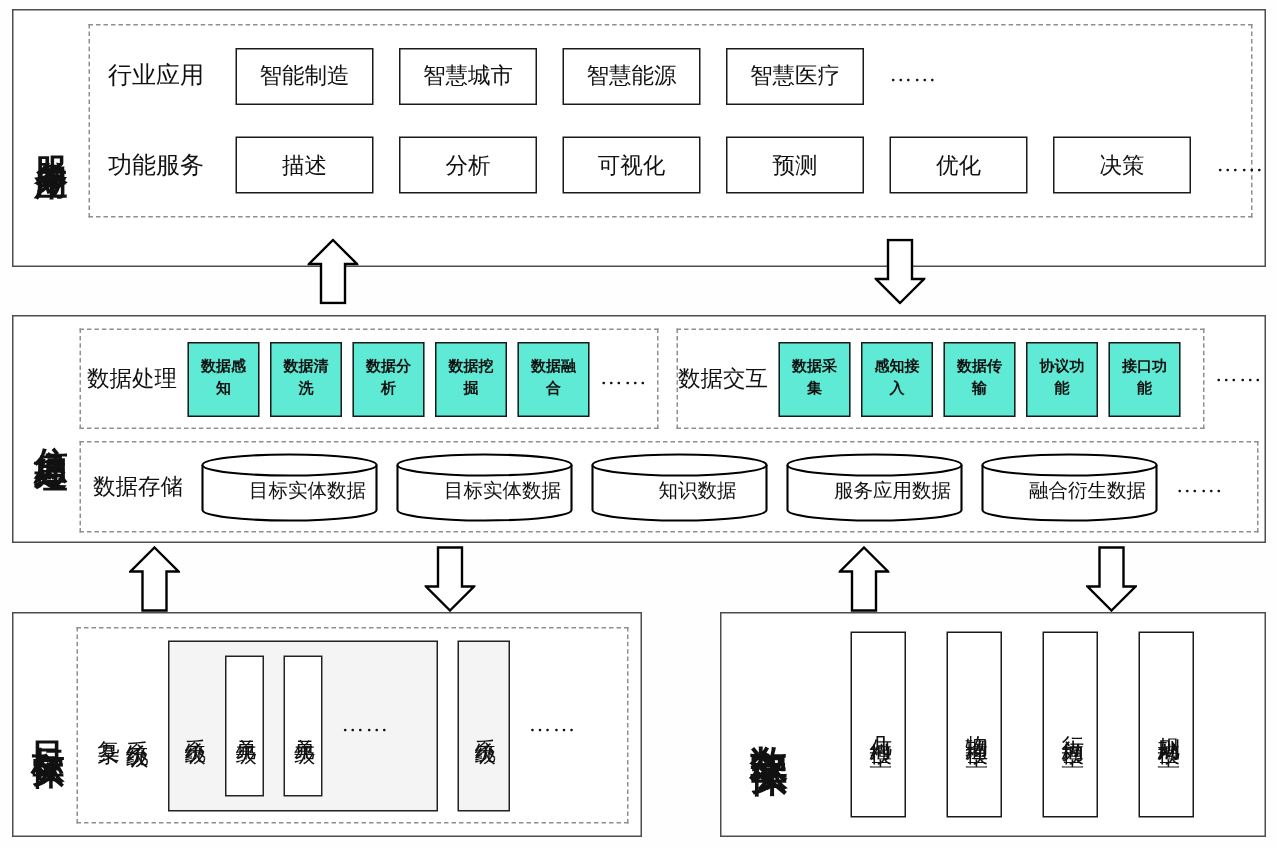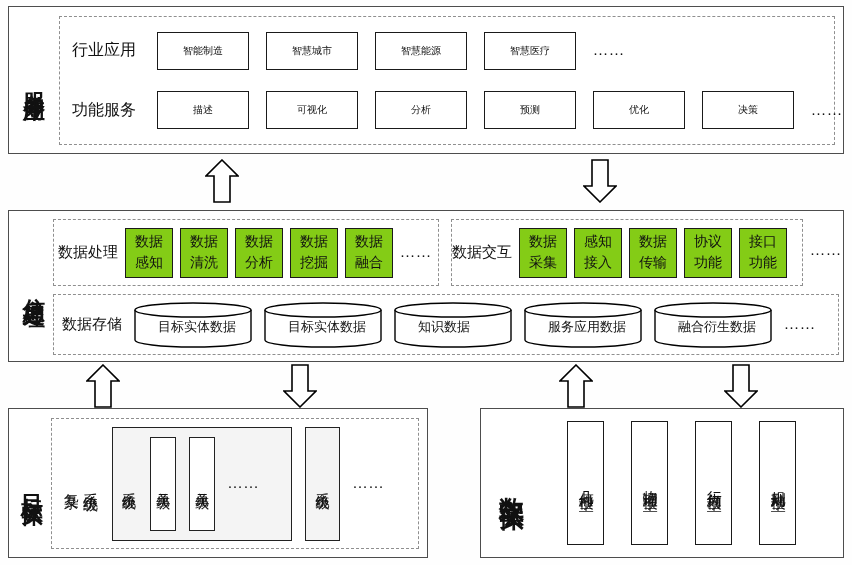--- a/index.html
+++ b/index.html
@@ -2,21 +2,21 @@
 <html><head>
 <meta charset="utf-8">
 <style>
   html,body { margin:0; padding:0; background:#fff; }
   .diagram {
     position:relative; width:852px; height:565px; background:#fefefe;
     font-family:"Liberation Serif","DejaVu Serif",serif; color:#111;
     overflow:hidden;
   }
   .section { position:absolute; border:1px solid #4d4d4d; background:#fff; box-sizing:border-box; }
-  .sec-service { left:8px; top:6px;   width:836px; height:148px; }
+  .sec-service { left:8px; top:6px;   width:836px; height:172px; }
   .sec-info    { left:8px; top:210px; width:836px; height:152px; }
   .sec-target  { left:8px; top:408px; width:420px; height:150px; }
   .sec-digital { left:480px; top:408px; width:364px; height:150px; }
 
   .vlabel {
     position:absolute; top:50%; transform:translateY(-50%);
     writing-mode:vertical-rl; text-orientation:upright;
     font-weight:bold; font-size:22px; letter-spacing:3px; line-height:1;
   }
   .sec-service .vlabel, .sec-info .vlabel { left:14px; }
@@ -24,35 +24,35 @@
   .sec-digital .vlabel { left:18px; font-size:25px; }
 
   .dashed { position:absolute; border:1px dashed #8f8f8f; box-sizing:border-box; background:transparent; }
 
   
   .service-dash { left:50px; top:9px; width:776px; height:129px;
     display:flex; flex-direction:column; justify-content:space-around; padding:4px 8px; }
   .srow { display:flex; align-items:center; gap:17px; }
   .rowlabel { font-size:16px; width:72px; text-align:center; flex:0 0 auto; }
   .wbox { width:92px; height:38px; border:1.5px solid #1a1a1a; background:#fff;
-    display:flex; align-items:center; justify-content:center; font-size:10px; flex:0 0 auto; box-sizing:border-box; }
+    display:flex; align-items:center; justify-content:center; font-size:15px; flex:0 0 auto; box-sizing:border-box; }
   .dots { font-size:15px; letter-spacing:1px; white-space:nowrap; }
 
   
   .proc-dash  { left:44px;  top:8px;  width:386px; height:67px; display:flex; align-items:center; gap:7px; padding:0 4px; }
   .inter-dash { left:442px; top:8px;  width:352px; height:67px; display:flex; align-items:center; gap:7px; padding:0 0; }
   .grouplabel { font-size:15px; flex:0 0 auto; }
-  .sbox { width:36px; height:44px; padding:2px 5px; border:1.4px solid #1a1a1a; background:#84cc16;
-    font-size:14px; line-height:1.45; text-align:center; word-break:break-all;
-    display:flex; align-items:center; justify-content:center; flex:0 0 auto; box-sizing:content-box; }
+  .sbox { width:36px; height:44px; padding:2px 5px; border:1.4px solid #1a1a1a; background:#5eead4;
+    font-size:10px; line-height:1.45; text-align:center; word-break:break-all;
+    display:flex; align-items:center; justify-content:center; flex:0 0 auto; box-sizing:content-box;font-weight:bold; }
   .inter-dots { position:absolute; left:801px; top:31px; }
   .store-dash { left:44px; top:83px; width:786px; height:61px; display:flex; align-items:center; gap:12px; padding:0 8px; }
   .cylinder { position:relative; width:118px; height:46px; flex:0 0 auto; }
   .cylinder svg { position:absolute; left:0; top:0; width:100%; height:100%; }
-  .cyl-text { position:absolute; left:0; right:0; top:16px; font-size:13px;margin-left:24px; }
+  .cyl-text { position:absolute; left:0; right:0; top:16px; text-align:center; font-size:13px;margin-left:24px; }
 
   
   .arrow { position:absolute; width:34px; height:44px; }
 
   
   .target-dash { left:42px; top:9px; width:368px; height:131px;
     display:flex; align-items:center; gap:13px; padding:0 10px; }
   .vtext { writing-mode:vertical-rl; text-orientation:upright; letter-spacing:2px; line-height:1.15; }
   .complex { display:flex; gap:2px; flex:0 0 auto; font-size:15px; }
   .sysbox-a { width:180px; height:114px; border:1.4px solid #222; background:#f4f4f4;
@@ -83,22 +83,22 @@
         <span class="rowlabel">行业应用</span>
         <span class="wbox">智能制造</span>
         <span class="wbox">智慧城市</span>
         <span class="wbox">智慧能源</span>
         <span class="wbox">智慧医疗</span>
         <span class="dots">……</span>
       </div>
       <div class="srow">
         <span class="rowlabel">功能服务</span>
         <span class="wbox">描述</span>
+        <span class="wbox">分析</span>
         <span class="wbox">可视化</span>
-        <span class="wbox">分析</span>
         <span class="wbox">预测</span>
         <span class="wbox">优化</span>
         <span class="wbox">决策</span>
         <span class="dots">……</span>
       </div>
     </div>
   </div>
 
   <svg class="arrow" style="left:205px; top:159px;" viewBox="0 0 34 44">
     <polygon points="17,1 33,17 25,17 25,43 9,43 9,17 1,17" fill="#fff" stroke="#000" stroke-width="1.6"></polygon>

